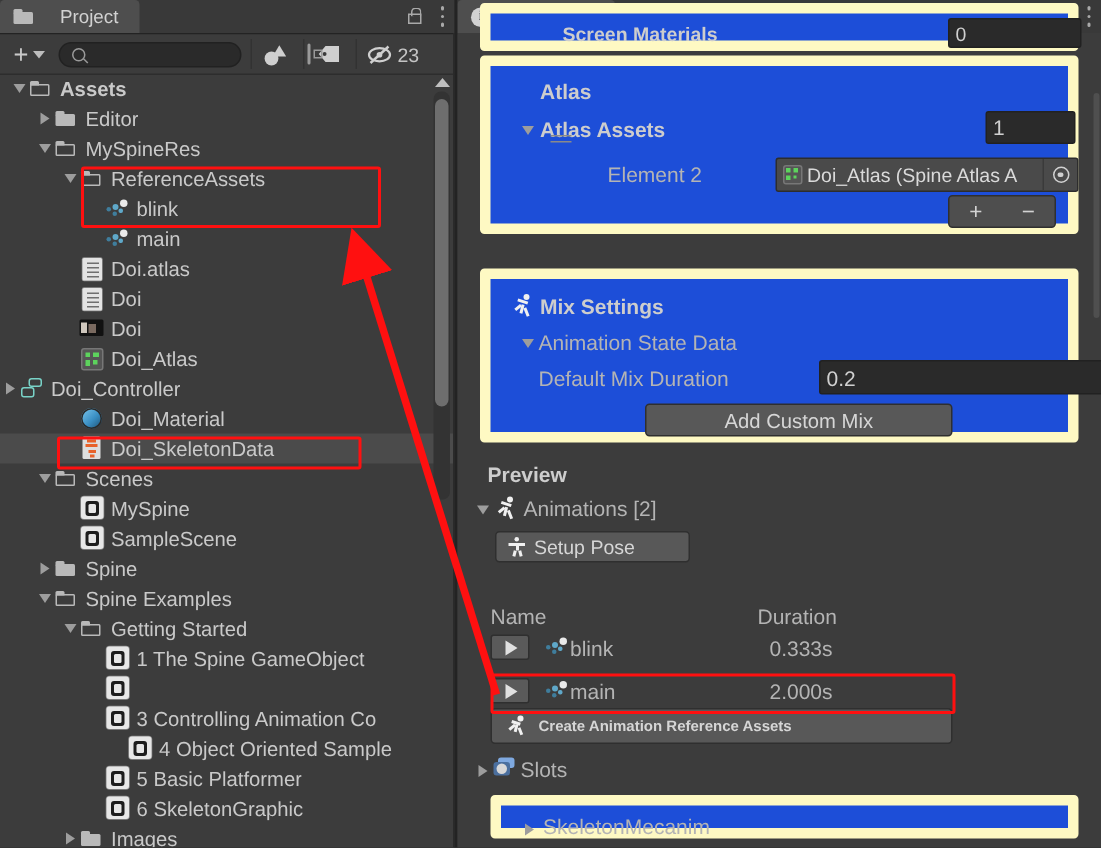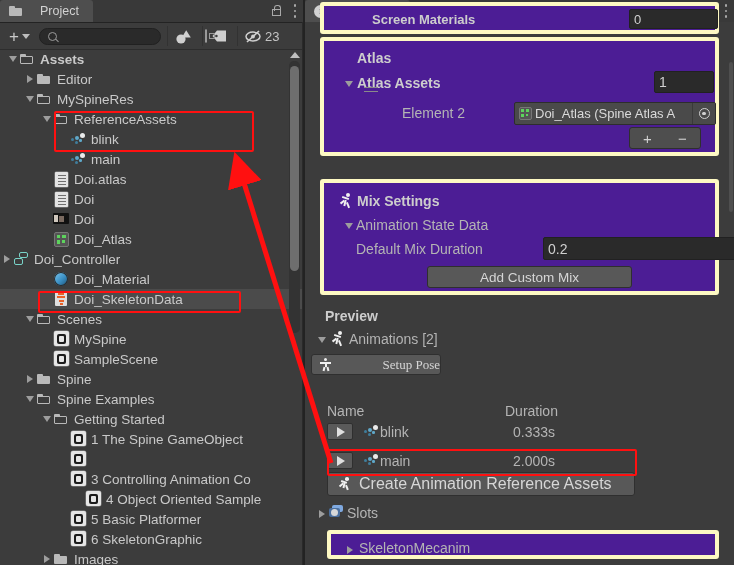--- a/index.html
+++ b/index.html
@@ -96,21 +96,21 @@
 
   
   .pscroll{position:absolute;right:3px;top:52px;width:11px;height:285px;}
   .pscroll .up{position:absolute;left:1px;top:0;width:0;height:0;border-left:5px solid transparent;border-right:5px solid transparent;border-bottom:6px solid #c0c0c0;}
   .pscroll .track{position:absolute;left:0;top:9px;width:11px;height:272px;background:#333;border-radius:5px;}
   .pscroll .thumb{position:absolute;left:1px;top:14px;width:9px;height:205px;background:#6e6e6e;border-radius:5px;}
   .panel-vline{position:absolute;right:0;top:22px;width:1px;height:543px;background:#2a2a2a;}
 
   
   .insp-body{position:absolute;left:0;top:22px;width:429px;height:543px;background:#3c3c3c;}
-  .box{position:absolute;box-sizing:border-box;border:4px solid #fef9c3;border-radius:3px;background:#4c1d95;}
+  .box{position:absolute;box-sizing:border-box;border:7px solid #fef9c3;border-radius:3px;background:#1d4ed8;}
   .ins-label{position:absolute;white-space:nowrap;}
   .bold{font-weight:bold;color:#cdcdcd;}
   .dim{color:#b4b4b4;}
   .field{
     position:absolute;box-sizing:border-box;background:#2a2a2a;border:1px solid #212121;border-radius:2px;
     display:flex;align-items:center;padding:0 4px;color:#d0d0d0;font-size:13px;overflow:hidden;white-space:nowrap;
   }
   .btn{
     position:absolute;box-sizing:border-box;background:#585858;border:1px solid #2f2f2f;border-radius:3px;
     display:flex;align-items:center;justify-content:center;color:#d6d6d6;font-size:13px;white-space:nowrap;
@@ -531,21 +531,21 @@
         </span>
       <span class="ic-run" style="position:absolute;left:25px;top:309px;">
         <i style="left:8px;top:0px;width:4px;height:4px;border-radius:50%;"></i>
         <i style="left:4px;top:4px;width:7px;height:2.2px;transform:rotate(18deg);"></i>
         <i style="left:6px;top:7px;width:2.2px;height:6px;transform:rotate(14deg);"></i>
         <i style="left:2px;top:8px;width:5px;height:2.2px;transform:rotate(-40deg);"></i>
         <i style="left:9px;top:9px;width:2.2px;height:6px;transform:rotate(-22deg);"></i>
       </span>
       <span class="ins-label dim" style="position:absolute;left:44px;top:309px;font-size:14px;">Animations [2]</span>
 
-      <span class="btn" style="left:6px;top:332px;width:130px;height:21px;justify-content:space-between;padding-left:8px;gap:6px;font-family:Liberation Serif, serif;">
+      <span class="btn" style="left:25px;top:332px;width:130px;height:21px;justify-content:flex-start;padding-left:8px;gap:6px;">
         <span class="ic-pose" style="width:11px;height:13px;">
           <i style="left:4px;top:0;width:3.4px;height:3.4px;border-radius:50%;"></i>
           <i style="left:0px;top:4.3px;width:11px;height:2px;"></i>
           <i style="left:4.6px;top:4.3px;width:2px;height:5px;"></i>
           <i style="left:2.6px;top:8.6px;width:2px;height:4.4px;transform:rotate(14deg);"></i>
           <i style="left:6.6px;top:8.6px;width:2px;height:4.4px;transform:rotate(-14deg);"></i>
         </span>
         <span>Setup Pose</span>
       </span>
 
@@ -560,21 +560,21 @@
           <span class="ins-label dim" style="position: absolute; left: 75px; top: 402px; font-size: 14px;">blink</span>
           <span class="ins-label dim" style="position: absolute; left: 208px; top: 402px; font-size: 14px;">0.333s</span>
           <span class="playbtn" style="left: 22px; top: 430px;">
             <span class="tri"></span>
           </span>
           <span style="position: absolute; left: 58px; top: 432px; width: 17px; height: 12px;"><span class="ic-spineanim"><i style="left:10px;top:0px;width:5px;height:5px;background:#eaeaea;"></i><i style="left:5px;top:3px;width:4px;height:4px;background:#5fa8c9;"></i><i style="left:1px;top:5px;width:3.2px;height:3.2px;background:#3f7d9c;"></i><i style="left:5px;top:8px;width:3.2px;height:3.2px;background:#3f7d9c;"></i><i style="left:9px;top:6px;width:2.6px;height:2.6px;background:#5fa8c9;"></i></span></span>
           <span class="ins-label dim" style="position: absolute; left: 75px; top: 431px; font-size: 14px;">main</span>
           <span class="ins-label dim" style="position: absolute; left: 208px; top: 431px; font-size: 14px;">2.000s</span>
         </div>
 
-      <span class="btn" style="left:22px;top:450px;width:308px;height:24px;justify-content:flex-start;padding-left:10px;gap:8px;font-size:16px;">
+      <span class="btn" style="left:22px;top:450px;width:308px;height:24px;justify-content:flex-start;padding-left:10px;gap:8px;font-size:10px;font-weight:bold;">
         <span class="ic-run" style="width:13px;height:14px;">
           <i style="left:7px;top:0px;width:3.6px;height:3.6px;border-radius:50%;"></i>
           <i style="left:3px;top:3.6px;width:6.4px;height:2px;transform:rotate(18deg);"></i>
           <i style="left:5px;top:6.4px;width:2px;height:5.4px;transform:rotate(14deg);"></i>
           <i style="left:1px;top:7.2px;width:4.6px;height:2px;transform:rotate(-40deg);"></i>
           <i style="left:8px;top:8px;width:2px;height:5.4px;transform:rotate(-22deg);"></i>
         </span>
         <span>Create Animation Reference Assets</span>
       </span>
 

